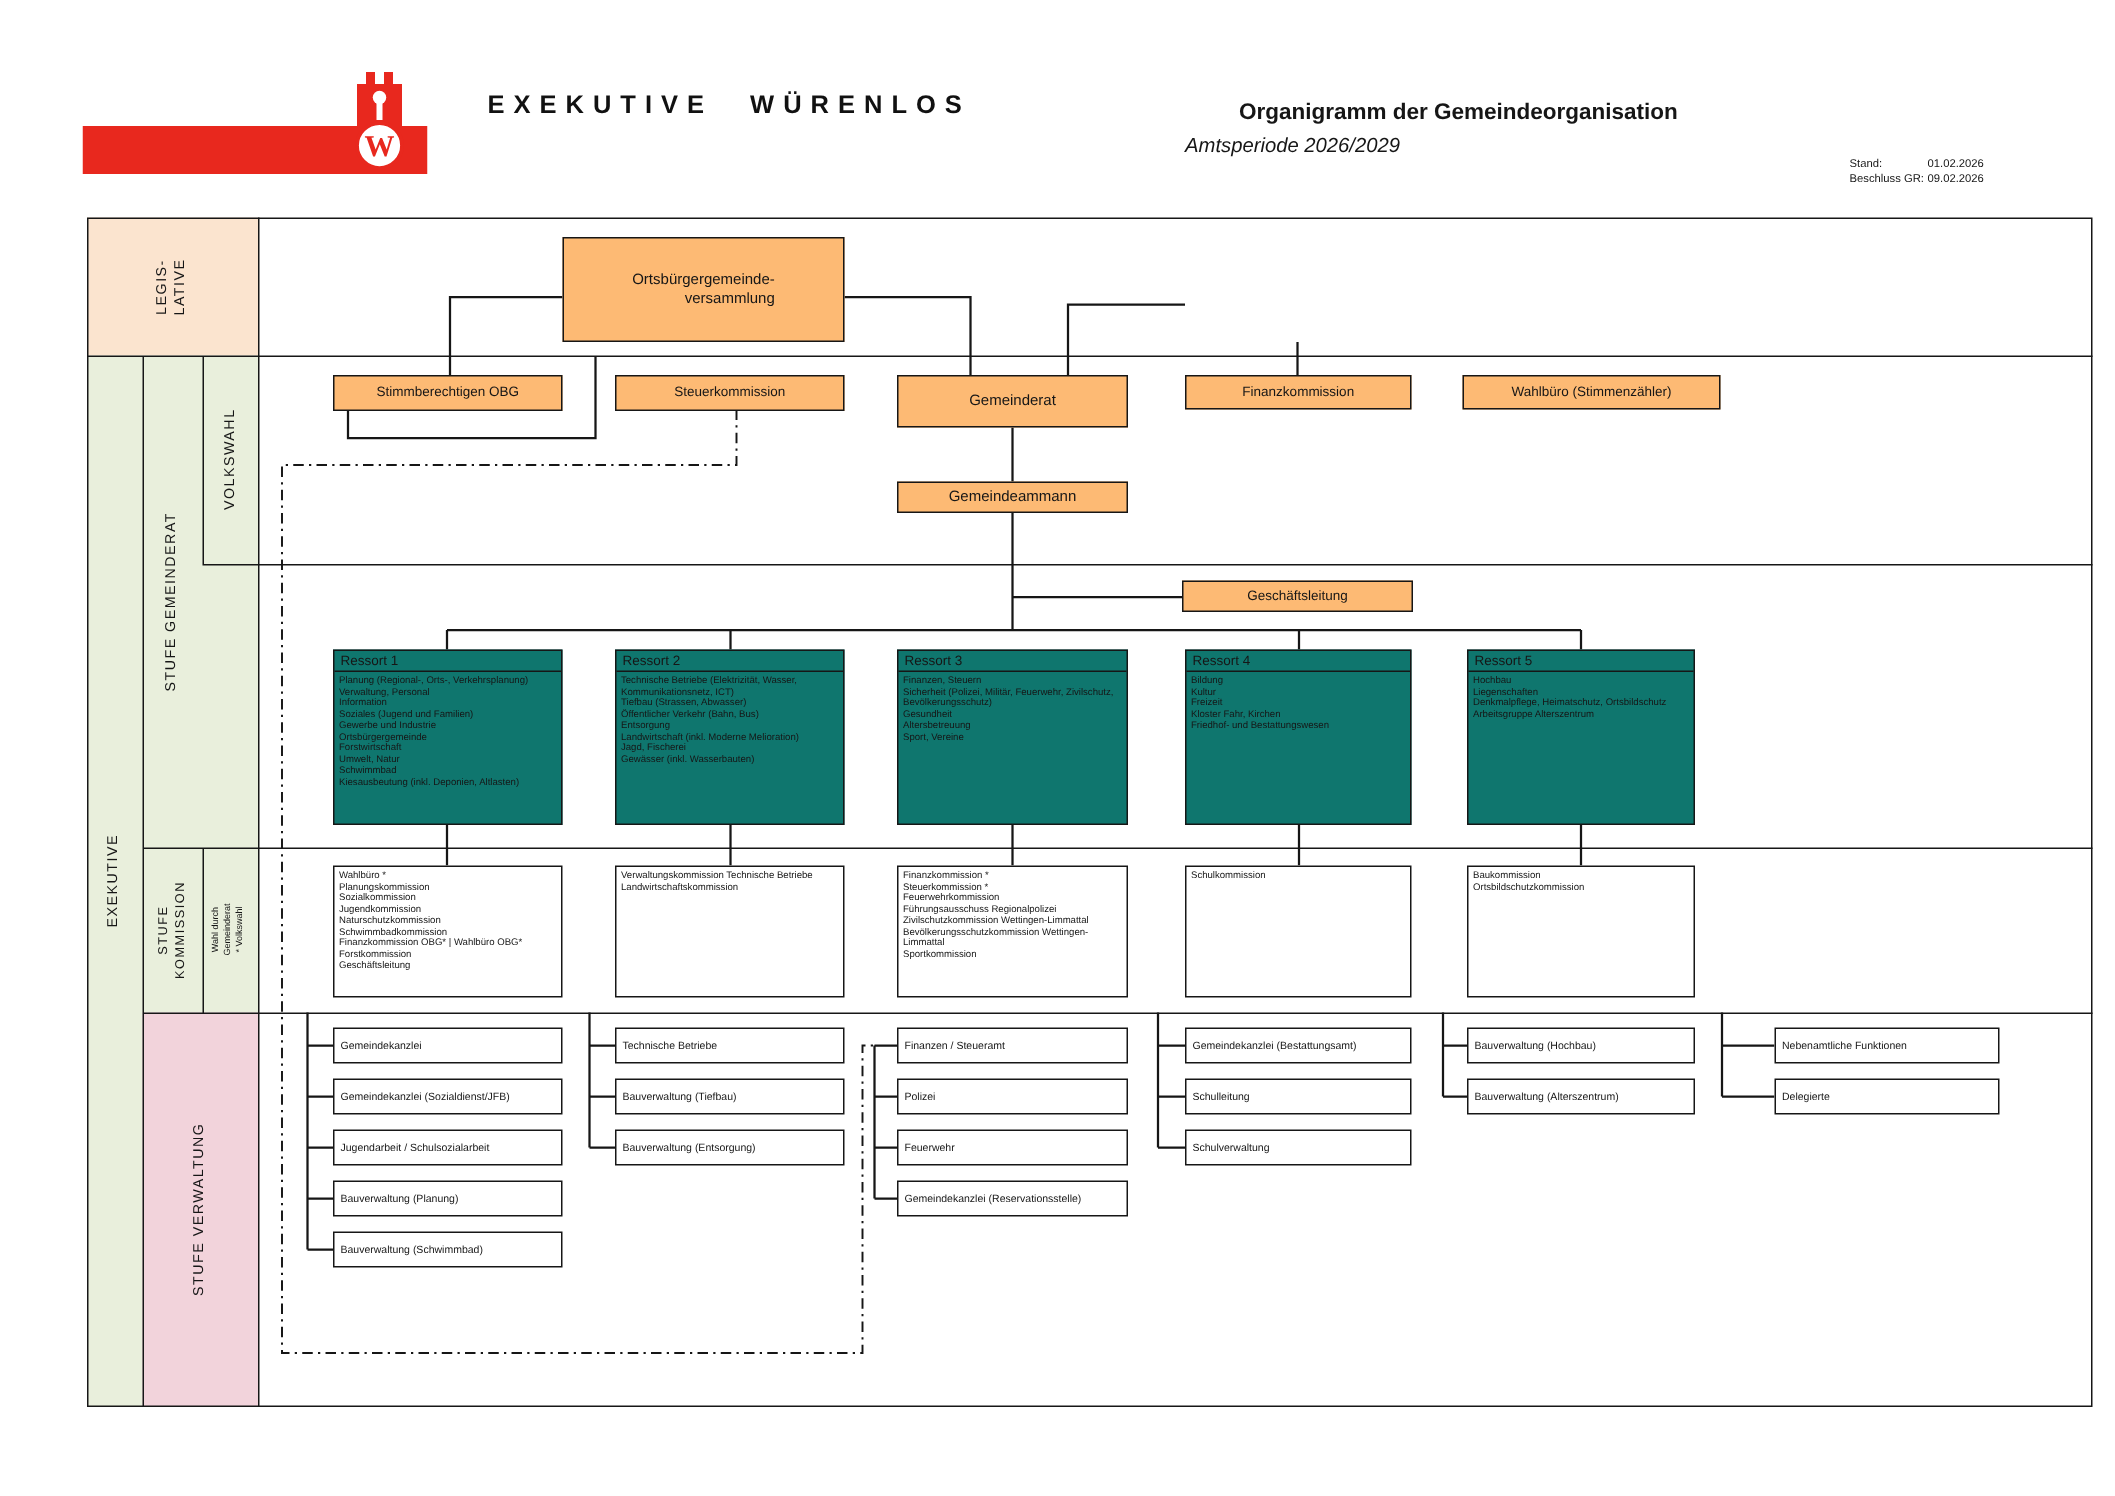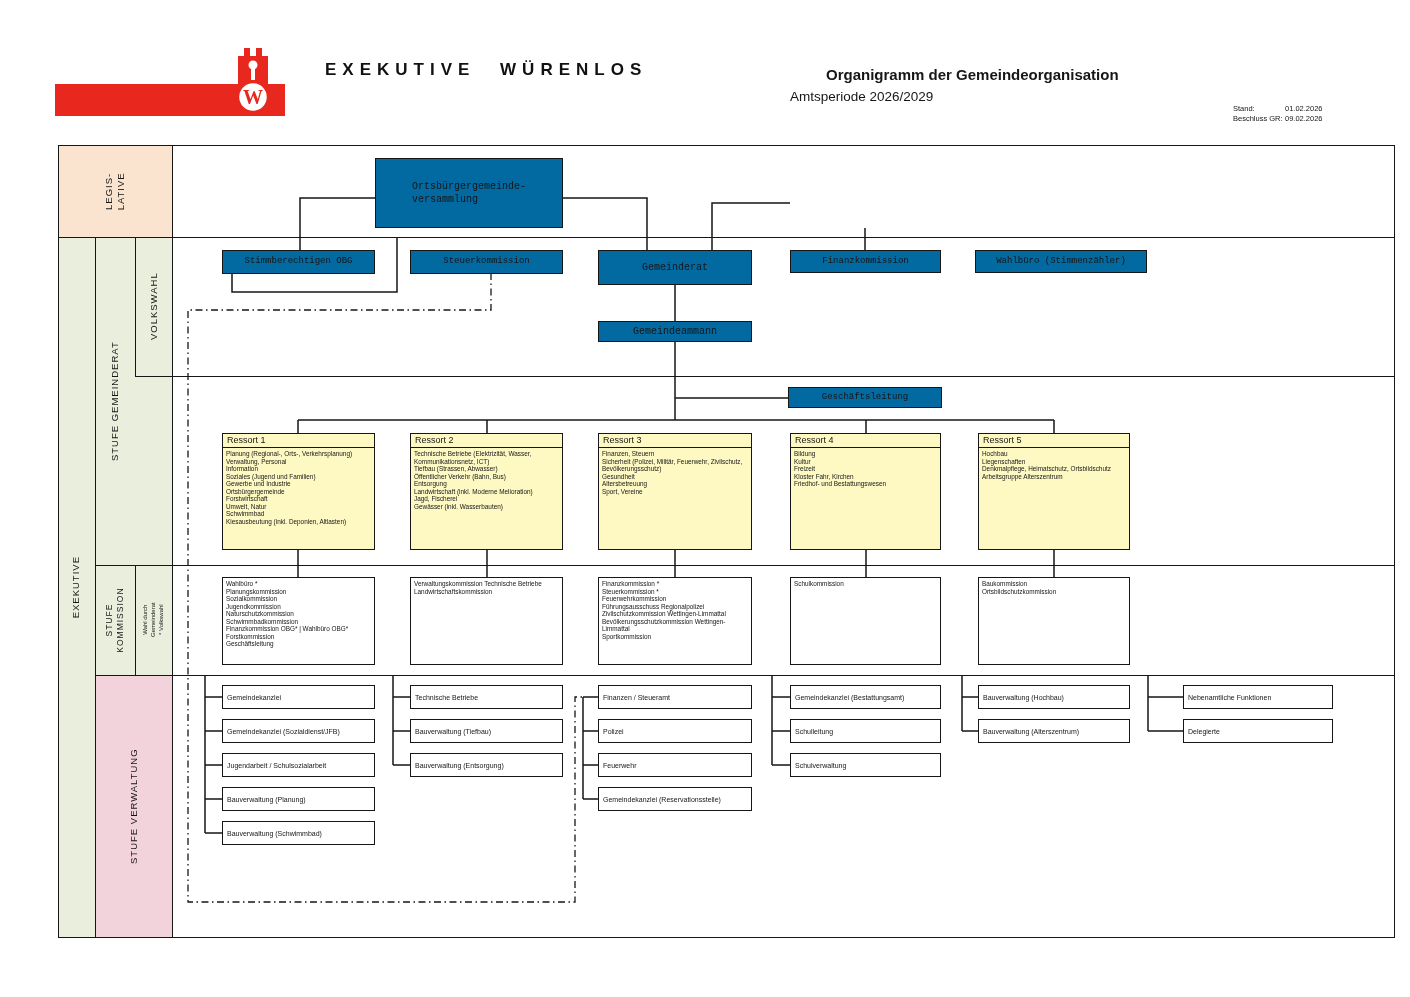--- a/index.html
+++ b/index.html
@@ -6,31 +6,31 @@
   html,body{margin:0;padding:0;background:#fff;}
   #stage{position:relative;width:1410px;height:997px;background:#fff;overflow:hidden;
          font-family:"Liberation Sans",sans-serif;color:#161616;}
   .abs{position:absolute;box-sizing:border-box;}
   .peachbg{background:#fbe4cf;}
   .greenbg{background:#e9efdc;}
   .pinkbg{background:#f2d3db;}
   svg.lines{position:absolute;left:0;top:0;}
   .vlab{display:flex;align-items:center;justify-content:center;}
   .vlab>span{transform:rotate(-90deg);white-space:pre;text-align:center;line-height:1.3;letter-spacing:1px;}
-  .box{border:1.5px solid #161616;background:#0369a1;display:flex;align-items:center;justify-content:center;
-       text-align:left;line-height:1.3;font-family:Liberation Mono, monospace;}
+  .box{border:1.5px solid #161616;background:#fdba74;display:flex;align-items:center;justify-content:center;
+       text-align:right;line-height:1.3;}
   .pre{white-space:pre-line;}
-  .rbox{border:1.5px solid #161616;background:#fef9c3;}
+  .rbox{border:1.5px solid #161616;background:#0f766e;}
   .rtitle{font-size:9px;padding:1px 4px 2px 4px;border-bottom:1.2px solid #161616;}
   .rlist{font-size:6.4px;line-height:1.18;padding:2px 3px;white-space:pre-line;}
   .kbox{border:1.5px solid #161616;background:#fff;font-size:6.4px;line-height:1.18;padding:2px 3px;white-space:pre-line;overflow:hidden;}
   .vbox{border:1.5px solid #161616;background:#fff;font-size:7px;display:flex;align-items:center;padding:0 4px;}
   .brand{font-size:17px;font-weight:bold;letter-spacing:6px;word-spacing:14px;color:#111;}
   .h-title{font-size:15px;font-weight:bold;margin-left:36px;}
-  .h-sub{font-size:13.5px;}
+  .h-sub{font-size:13.5px;font-style:italic;}
   .meta{font-size:7.5px;line-height:1.35;display:grid;grid-template-columns:52px auto;}
 </style>
 </head>
 <body>
 
 <div id="stage">
 
   <svg class="abs" style="left:55px;top:44px" width="230" height="72" viewBox="0 0 230 72">
     <rect x="0" y="40" width="230" height="32" fill="#e8281e"></rect>
     <path d="M183,46 V12 h6 v-8 h6 v8 h6 v-8 h6 v8 h6 V46 z" fill="#e8281e"></path>

